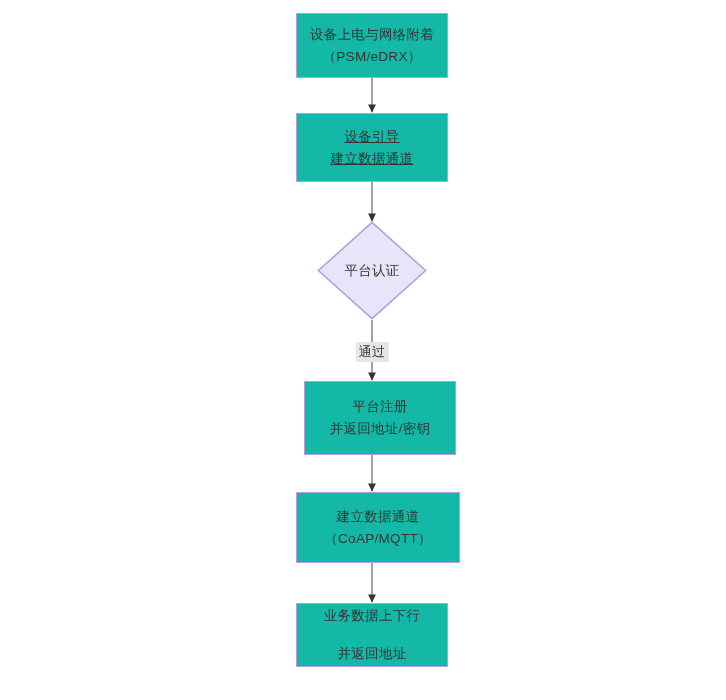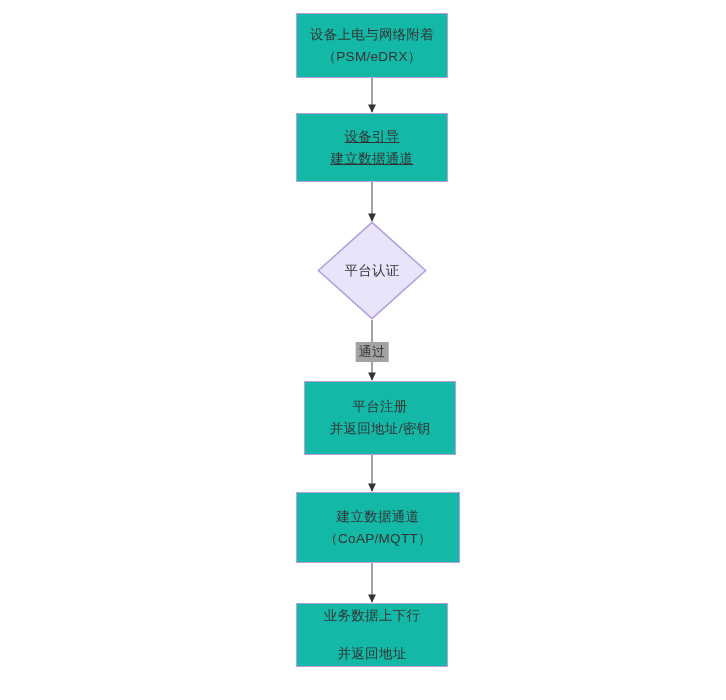--- a/index.html
+++ b/index.html
@@ -59,21 +59,21 @@
     display: flex;
     align-items: center;
     justify-content: center;
     color: #333333;
     font-size: 13.5px;
     letter-spacing: 0.3px;
     white-space: nowrap;
   }
   .edge-label {
     position: absolute;
-    background: #a3a3a3;
+    background: #e5e5e5;
     color: #333333;
     font-size: 13px;
     letter-spacing: 0.3px;
     padding: 1px 3px;
     white-space: nowrap;
     transform: translate(-50%, -50%);
   }
 </style>
 </head>
 <body>

